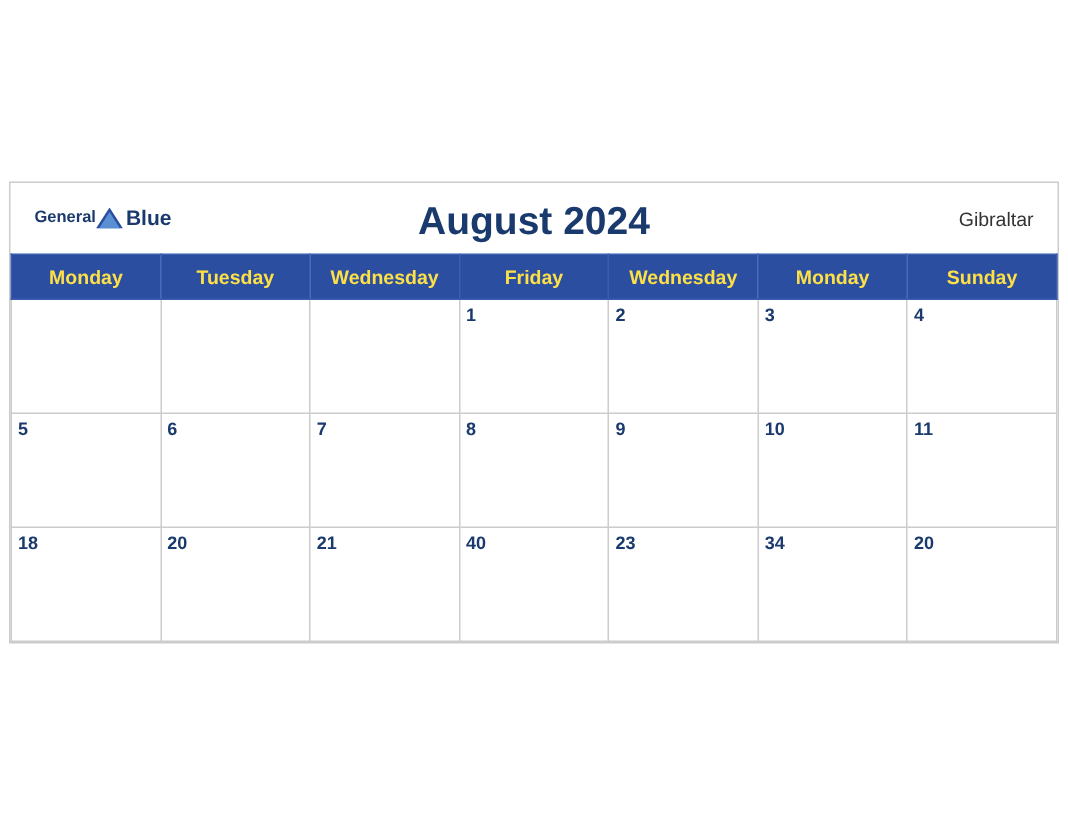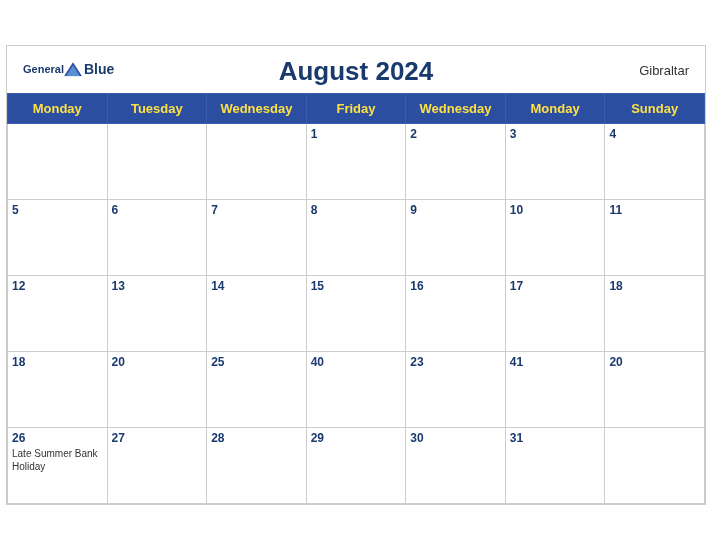--- a/index.html
+++ b/index.html
@@ -167,81 +167,36 @@
           </td>
           <td>
             <span class="day-number">10</span>
           </td>
           <td>
             <span class="day-number">11</span>
           </td>
         </tr>
         <tr>
           <td>
-            <span class="day-number">12</span>
-          </td>
-          <td>
-            <span class="day-number">13</span>
-          </td>
-          <td>
-            <span class="day-number">14</span>
-          </td>
-          <td>
-            <span class="day-number">15</span>
-          </td>
-          <td>
-            <span class="day-number">16</span>
-          </td>
-          <td>
-            <span class="day-number">17</span>
-          </td>
-          <td>
             <span class="day-number">18</span>
           </td>
-        </tr>
-        <tr>
-          <td>
-            <span class="day-number">18</span>
-          </td>
           <td>
             <span class="day-number">20</span>
           </td>
           <td>
-            <span class="day-number">25</span>
+            <span class="day-number">21</span>
           </td>
           <td>
             <span class="day-number">40</span>
           </td>
           <td>
             <span class="day-number">23</span>
           </td>
           <td>
-            <span class="day-number">41</span>
+            <span class="day-number">34</span>
           </td>
           <td>
             <span class="day-number">20</span>
           </td>
-        </tr>
-        <tr>
-          <td>
-            <span class="day-number">26</span>
-            <div class="event-text">Late Summer Bank Holiday</div>
-          </td>
-          <td>
-            <span class="day-number">27</span>
-          </td>
-          <td>
-            <span class="day-number">28</span>
-          </td>
-          <td>
-            <span class="day-number">29</span>
-          </td>
-          <td>
-            <span class="day-number">30</span>
-          </td>
-          <td>
-            <span class="day-number">31</span>
-          </td>
-          <td class="empty-cell"></td>
         </tr>
       </tbody>
   </table>
 </div>
 
 </body></html>

